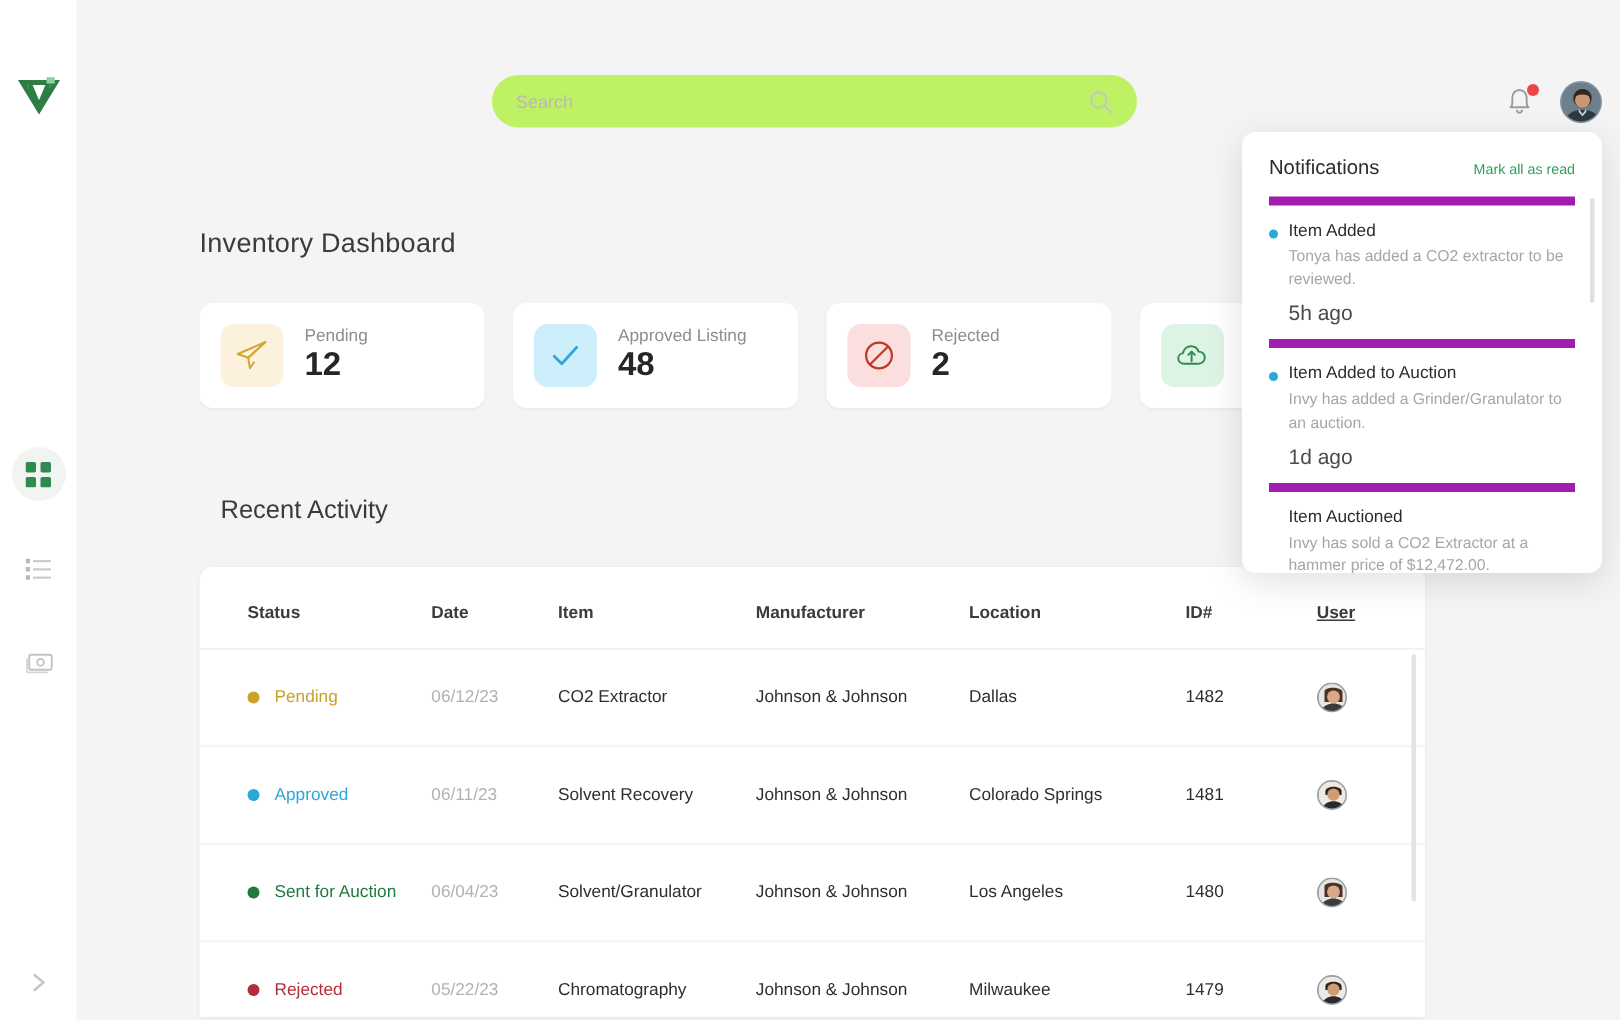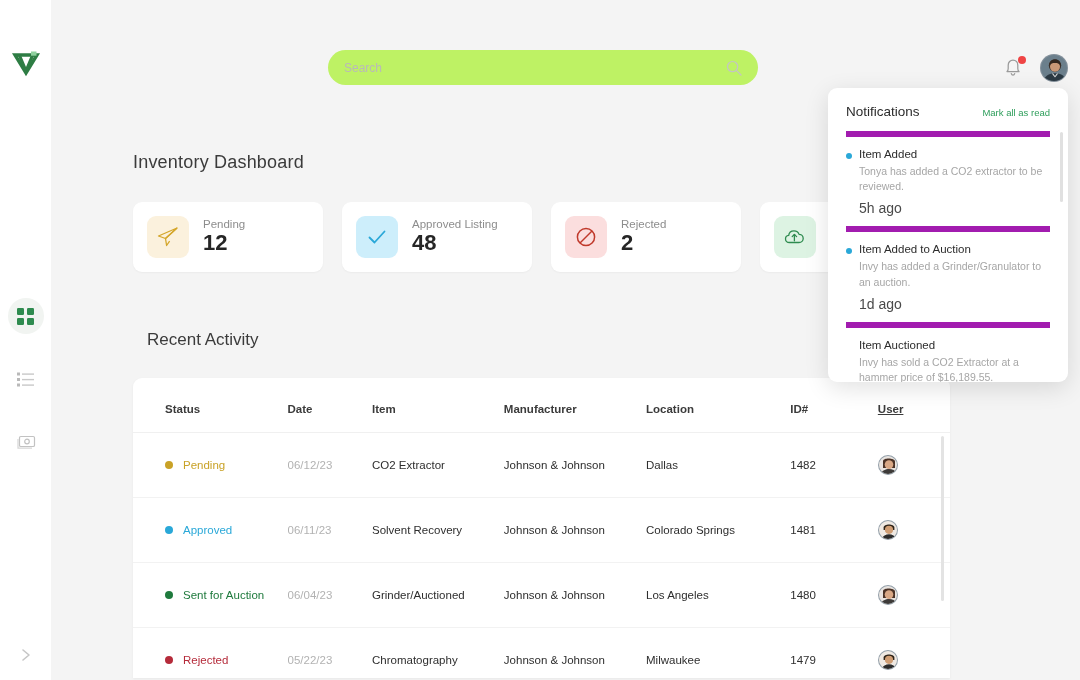--- a/index.html
+++ b/index.html
@@ -327,21 +327,21 @@
             </td>
           </tr>
           <tr>
             <td>
               <span class="status-cell">
                 <span class="status-dot" style="background:#1f7a3d"></span>
                 <span style="color:#1f7a3d">Sent for Auction</span>
               </span>
             </td>
             <td class="date-cell">06/04/23</td>
-            <td>Grinder/Auctioned</td>
+            <td>Solvent/Granulator</td>
             <td>Johnson &amp; Johnson</td>
             <td>Los Angeles</td>
             <td>1480</td>
             <td>
               <span class="row-avatar">
                 <svg width="20" height="20" viewBox="0 0 20 20">
                   <rect width="20" height="20" fill="#e9e4e0"></rect>
                   <path d="M4 5 C4 1.6 16 1.6 16 5.6 L16 12 L4 12 Z" fill="#4a3226"></path>
                   <circle cx="10" cy="8.6" r="4.3" fill="#d9a886"></circle>
                   <path d="M1 20 C2 15 6 13 10 13 C14 13 18 15 19 20 Z" fill="#3d3a38"></path>
@@ -396,21 +396,21 @@
 
       <div class="notif-item">
         <span class="notif-dot"></span>
         <div class="notif-item-title">Item Added to Auction</div>
         <div class="notif-body">Invy has added a Grinder/Granulator to an auction.</div>
         <div class="notif-time">1d ago</div>
       </div>
 
       <div class="notif-item">
         <div class="notif-item-title">Item Auctioned</div>
-        <div class="notif-body">Invy has sold a CO2 Extractor at a hammer price of $16,189.55.</div>
+        <div class="notif-body">Invy has sold a CO2 Extractor at a hammer price of $12,472.00.</div>
         <div class="notif-time">2d ago</div>
       </div>
 
     </div>
     <div class="notif-scrollbar"></div>
   </div>
 
 </div>
 
 </body></html>

